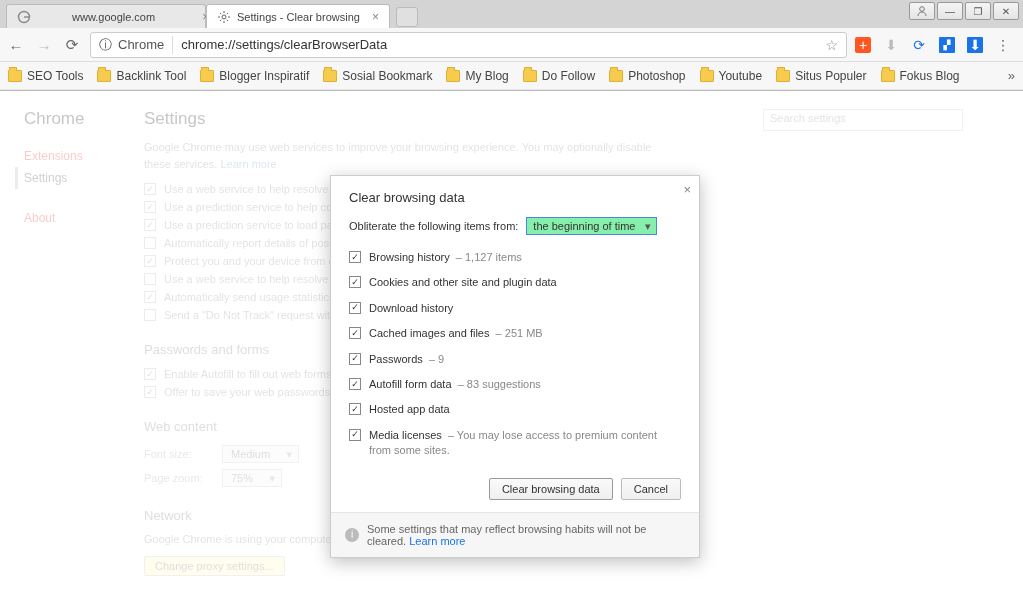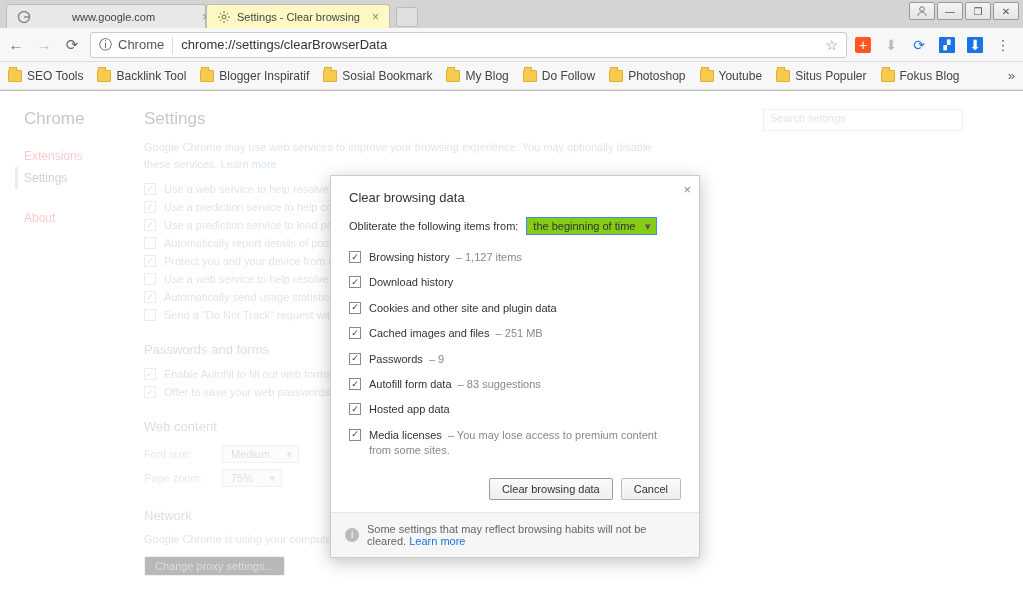--- a/index.html
+++ b/index.html
@@ -4,21 +4,21 @@
 <style>
   * { box-sizing: border-box; margin: 0; padding: 0; font-family: "Segoe UI", Tahoma, Arial, sans-serif; }
   body { width: 1023px; height: 596px; overflow: hidden; background: #fff; font-size: 12px; color: #333; }
 
   
   .browser-chrome { background: #d4d4d4; border-bottom: 1px solid #bbb; }
   .win-controls { position: absolute; right: 4px; top: 2px; display: flex; gap: 2px; }
   .win-btn { width: 26px; height: 18px; border: 1px solid #999; border-radius: 2px; background: linear-gradient(#f5f5f5,#e5e5e5); font-size: 10px; display:flex; align-items:center; justify-content:center; color:#555; }
 
   .tab-strip { display: flex; align-items: flex-end; height: 28px; padding-left: 6px; padding-top: 4px; }
-  .tab { display: flex; align-items: center; gap: 6px; height: 24px; padding: 0 10px; background: #fef9c3; border: 1px solid #bbb; border-bottom: none; border-radius: 3px 3px 0 0; font-size: 11px; color: #444; max-width: 200px; position: relative; }
+  .tab { display: flex; align-items: center; gap: 6px; height: 24px; padding: 0 10px; background: #ffffff; border: 1px solid #bbb; border-bottom: none; border-radius: 3px 3px 0 0; font-size: 11px; color: #444; max-width: 200px; position: relative; }
   .tab.inactive { background: #e8e8e8; gap: 41px; }
   .tab .tab-close { font-size: 12px; color: #888; margin-left: 6px; }
   .tab-favicon { width: 14px; height: 14px; display:inline-flex; align-items:center; justify-content:center; }
   .newtab { width: 22px; height: 20px; background: #e0e0e0; border: 1px solid #bbb; border-radius: 3px; margin-left: 6px; margin-bottom: 1px; }
 
   .nav-row { display: flex; align-items: center; height: 34px; background: #f7f7f7; border-bottom: 1px solid #ddd; padding: 0 6px; gap: 8px; }
   .nav-icon { width: 20px; text-align: center; color: #676767; font-size: 15px; }
   .omnibox { flex: 1; display: flex; align-items: center; height: 26px; border: 1px solid #ccc; border-radius: 3px; background: #fff; padding: 0 8px; gap: 8px; font-size: 13px; color: #444; }
   .omnibox .left-chip { display:flex; align-items:center; gap:6px; color:#555; border-right:1px solid #ddd; padding-right:8px; }
   .omnibox .url-text { flex:1; color:#333; }
@@ -44,32 +44,32 @@
   .settings-main h1 { font-size:17px; font-weight:normal; color:#333; margin-bottom:10px; }
   .search-settings { position:absolute; right:36px; top:0; width:200px; height:22px; border:1px solid #ccc; padding:2px 6px; font-size:11px; color:#999; }
   .sdesc { font-size:11px; color:#999; line-height:1.5; margin-bottom:8px; max-width:520px; }
   .sdesc a { color:#7aa3d6; text-decoration:none; }
   .chk-line { display:flex; align-items:center; gap:8px; font-size:11px; color:#999; padding:3px 0; }
   .chk { width:12px; height:12px; border:1px solid #bbb; background:#fff; display:inline-flex; align-items:center; justify-content:center; font-size:9px; color:#888; }
   .chk.on::after { content:"✓"; }
   .sec-head { font-size:13px; color:#888; margin-top:18px; margin-bottom:8px; }
   .sel-fake { display:inline-block; border:1px solid #ccc; padding:2px 28px 2px 8px; font-size:11px; color:#888; background:#f5f5f5; position:relative; }
   .sel-fake::after { content:"▾"; position:absolute; right:6px; top:2px; color:#aaa; }
-  .btn-fake { display:inline-block; border:1px solid #ccc; padding:3px 10px; font-size:11px; color:#888; background:#000000; border-radius:2px; }
+  .btn-fake { display:inline-block; border:1px solid #ccc; padding:3px 10px; font-size:11px; color:#888; background:#fef9c3; border-radius:2px; }
   .label-col { display:inline-block; width:70px; font-size:11px; color:#aaa; }
 
   
   .overlay { position:absolute; inset:0; background:rgba(255,255,255,0.72); }
 
   
   .dialog { position:absolute; left:330px; top:84px; width:370px; background:#fff; border:1px solid #ccc; box-shadow:0 4px 16px rgba(0,0,0,0.25); padding: 14px 18px 0 18px; font-size:12px; color:#333; }
   .dialog .dlg-close { position:absolute; right:8px; top:6px; font-size:13px; color:#888; }
   .dialog h2 { font-size:13px; font-weight:normal; margin-bottom:12px; }
   .dialog .from-row { display:flex; align-items:center; gap:8px; font-size:11px; margin-bottom:10px; }
-  .dialog .dropdown { border:1px solid #4a86e8; background:#84cc16; padding:2px 20px 2px 6px; font-size:11px; position:relative; color:#333; }
+  .dialog .dropdown { border:1px solid #4a86e8; background:#86efac; padding:2px 20px 2px 6px; font-size:11px; position:relative; color:#333; }
   .dialog .dropdown::after { content:"▾"; position:absolute; right:5px; top:2px; color:#555; }
   .dlg-chk-line { display:flex; align-items:flex-start; gap:8px; font-size:11px; padding:5px 0; line-height:1.4; }
   .dlg-chk { width:12px; height:12px; border:1px solid #888; background:#fff; margin-top:1px; display:inline-flex; align-items:center; justify-content:center; font-size:9px; color:#333; flex-shrink:0; }
   .dlg-chk.on::after { content:"✓"; }
   .dlg-sub { color:#888; }
   .dlg-actions { display:flex; justify-content:flex-end; gap:8px; padding:14px 0 12px 0; }
   .dlg-btn { border:1px solid #bbb; background:linear-gradient(#fafafa,#efefef); padding:4px 12px; font-size:11px; border-radius:2px; color:#333; }
   .dlg-btn.primary { border-color:#999; }
   .dlg-footer { margin:0 -18px; border-top:1px solid #e5e5e5; background:#f6f6f6; padding:10px 14px; font-size:11px; color:#666; display:flex; gap:8px; align-items:center; }
   .dlg-footer a { color:#1a73e8; text-decoration:none; }
@@ -290,25 +290,25 @@
       <span>Obliterate the following items from:</span>
       <span class="dropdown">the beginning of time</span>
     </div>
     <div id="dlg-items">
         <div class="dlg-chk-line">
           <span class="dlg-chk on"></span>
           <span><span>Browsing history</span> &nbsp;<span class="dlg-sub">– 1,127 items</span></span>
         </div>
         <div class="dlg-chk-line">
           <span class="dlg-chk on"></span>
+          <span><span>Cookies and other site and plugin data</span></span>
+        </div>
+        <div class="dlg-chk-line">
+          <span class="dlg-chk on"></span>
           <span><span>Download history</span></span>
-        </div>
-        <div class="dlg-chk-line">
-          <span class="dlg-chk on"></span>
-          <span><span>Cookies and other site and plugin data</span></span>
         </div>
         <div class="dlg-chk-line">
           <span class="dlg-chk on"></span>
           <span><span>Cached images and files</span> &nbsp;<span class="dlg-sub">– 251 MB</span></span>
         </div>
         <div class="dlg-chk-line">
           <span class="dlg-chk on"></span>
           <span><span>Passwords</span> &nbsp;<span class="dlg-sub">– 9</span></span>
         </div>
         <div class="dlg-chk-line">

